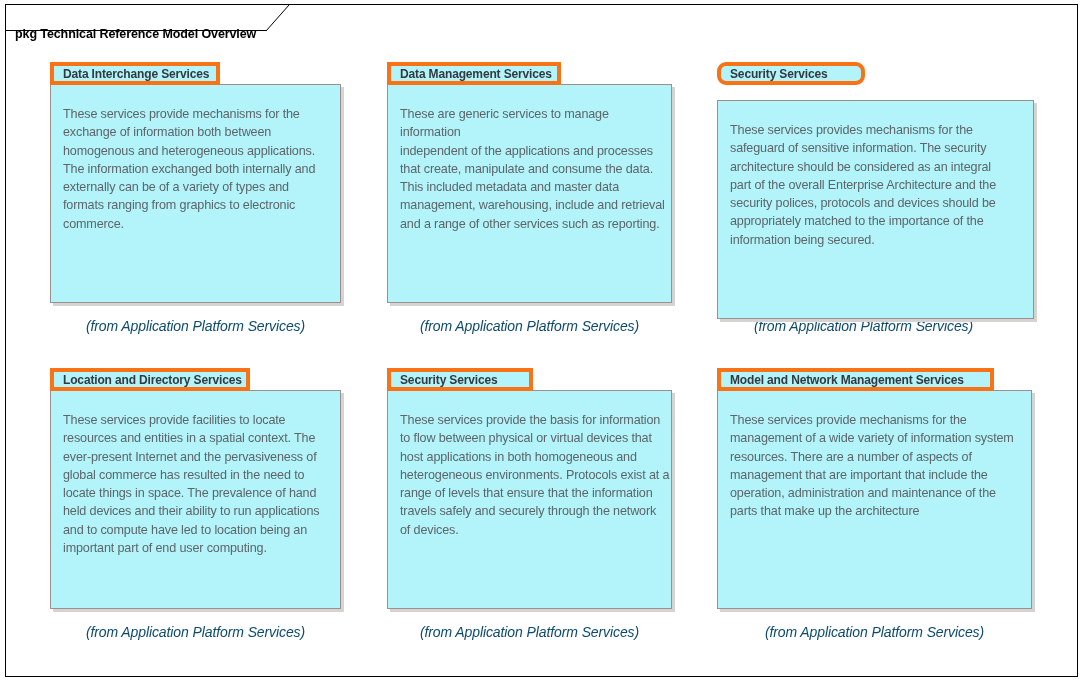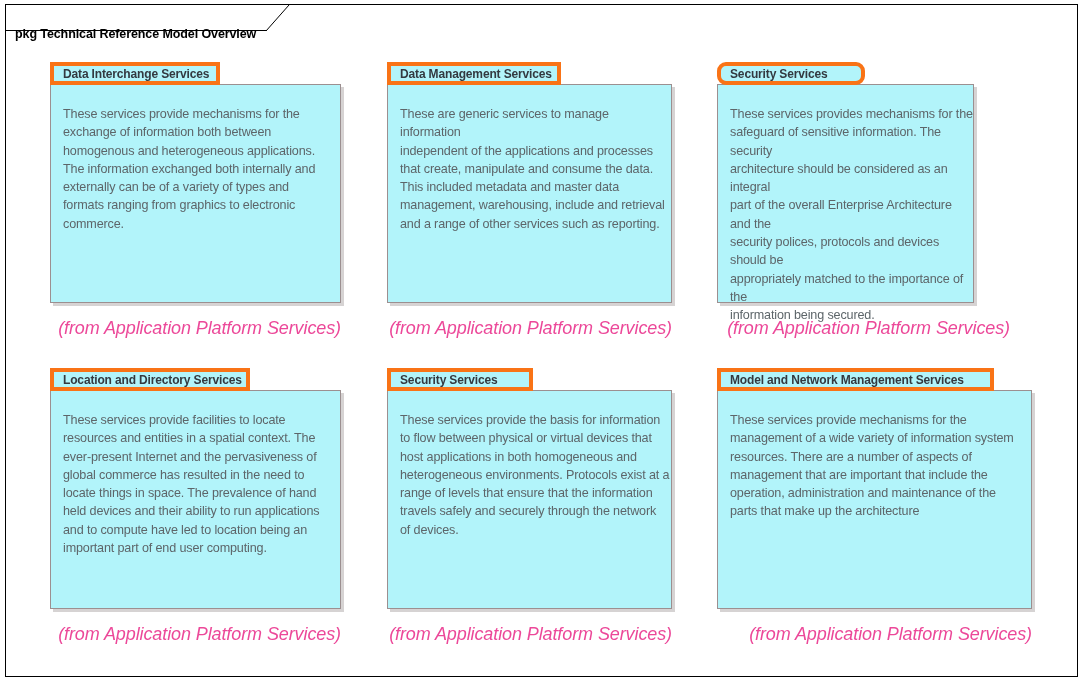--- a/index.html
+++ b/index.html
@@ -101,25 +101,25 @@
     left: 12px;
     top: 20px;
     font-size: 12.6px;
     line-height: 18.3px;
     color: #5d6569;
     letter-spacing: -0.15px;
     white-space: pre-line;
   }
   .package-caption {
     position: absolute;
-    font-size: 18px;
+    font-size: 14px;
     font-style: italic;
-    color: #ec4899;
+    color: #0c4a6e;
     white-space: nowrap;
-    text-align: right;
+    text-align: center;
     letter-spacing: -0.1px;
   }
 </style>
 </head>
 <body>
 
 <div id="diagram-frame">
 
   <div id="diagram-title-tab">
     <div class="tab-body">
@@ -162,21 +162,21 @@
 management, warehousing, include and retrieval
 and a range of other services such as reporting.</div>
     </div>
     <div class="package-caption" style="left:0px; top:256px; width:285px;">(from Application Platform Services)</div>
   </div>
 
   <div class="package" style="left:711px; top:57px;">
     <div class="package-tab" style="width:148px;border-radius:9px;">
       <span class="package-title">Security Services</span>
     </div>
-    <div class="package-body" style="width:257px; height:219px;">
+    <div class="package-body" style="width:317px; height:219px;margin-top:16px;">
       <div class="package-desc">These services provides mechanisms for the
 safeguard of sensitive information. The security
 architecture should be considered as an integral
 part of the overall Enterprise Architecture and the
 security polices, protocols and devices should be
 appropriately matched to the importance of the
 information being secured.</div>
     </div>
     <div class="package-caption" style="left:0px; top:256px; width:293px;">(from Application Platform Services)</div>
   </div>

